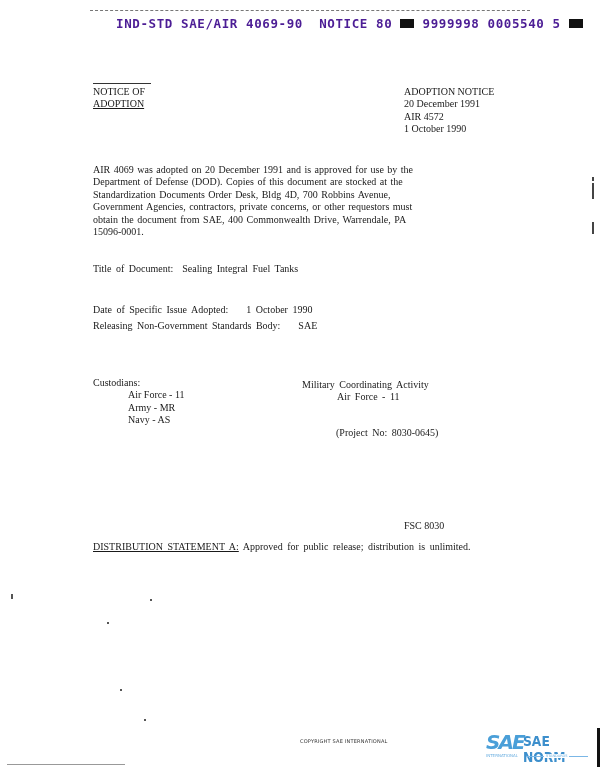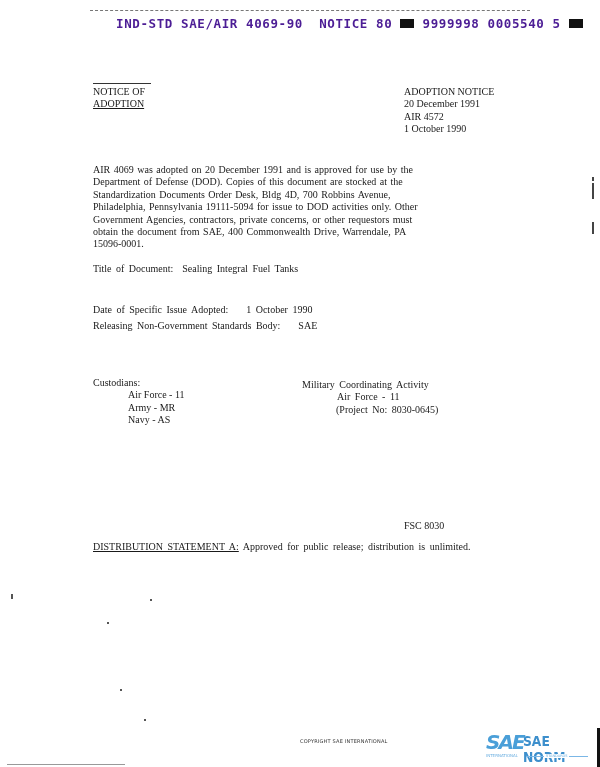--- a/index.html
+++ b/index.html
@@ -59,41 +59,40 @@
   <span>ADOPTION NOTICE</span>
   <span>20 December 1991</span>
   <span>AIR 4572</span>
   <span>1 October 1990</span>
 </div>
 
 <div class="abs t para">
   <span>AIR 4069 was adopted on 20 December 1991 and is approved for use by the</span>
   <span>Department of Defense (DOD).  Copies of this document are stocked at the</span>
   <span>Standardization Documents Order Desk, Bldg 4D, 700 Robbins Avenue,</span>
-  <span>Philadelphia, Pennsylvania 19111-5094 for issue to DOD activities only.  Other</span>
   <span>Government Agencies, contractors, private concerns, or other requestors must</span>
   <span>obtain the document from SAE, 400 Commonwealth Drive, Warrendale, PA</span>
   <span>15096-0001.</span>
 </div>
 
 <div class="abs t row" style="top:263px;">Title of Document:  Sealing Integral Fuel Tanks</div>
 <div class="abs t row" style="top:304px;">Date of Specific Issue Adopted:    1 October 1990</div>
 <div class="abs t row" style="top:320px;">Releasing Non-Government Standards Body:    SAE</div>
 
 <div class="abs t cust">
   <span>Custodians:</span>
   <span class="ind">Air Force - 11</span>
   <span class="ind">Army - MR</span>
   <span class="ind">Navy - AS</span>
 </div>
 
 <div class="abs t mca">
   <span>Military Coordinating Activity</span>
   <span style="padling-left:35px;padding-left:35px;">Air Force - 11</span>
-  <span style="padding-left:34px;margin-top:0;">(Project No: 8030-0645)</span>
+  <span style="padding-left:34px;margin-top:23px;">(Project No: 8030-0645)</span>
 </div>
 
 <div class="abs t fsc">FSC 8030</div>
 
 <div class="abs t dist"><span class="u">DISTRIBUTION STATEMENT A:</span><span>  Approved for public release; distribution is unlimited.</span></div>
 
 <div class="abs sideline" style="top:177px;height:4px;"></div>
 <div class="abs sideline" style="top:183px;height:16px;"></div>
 <div class="abs sideline" style="top:222px;height:12px;"></div>
 <div class="abs dot" style="left:11px;top:594px;height:5px;"></div>

